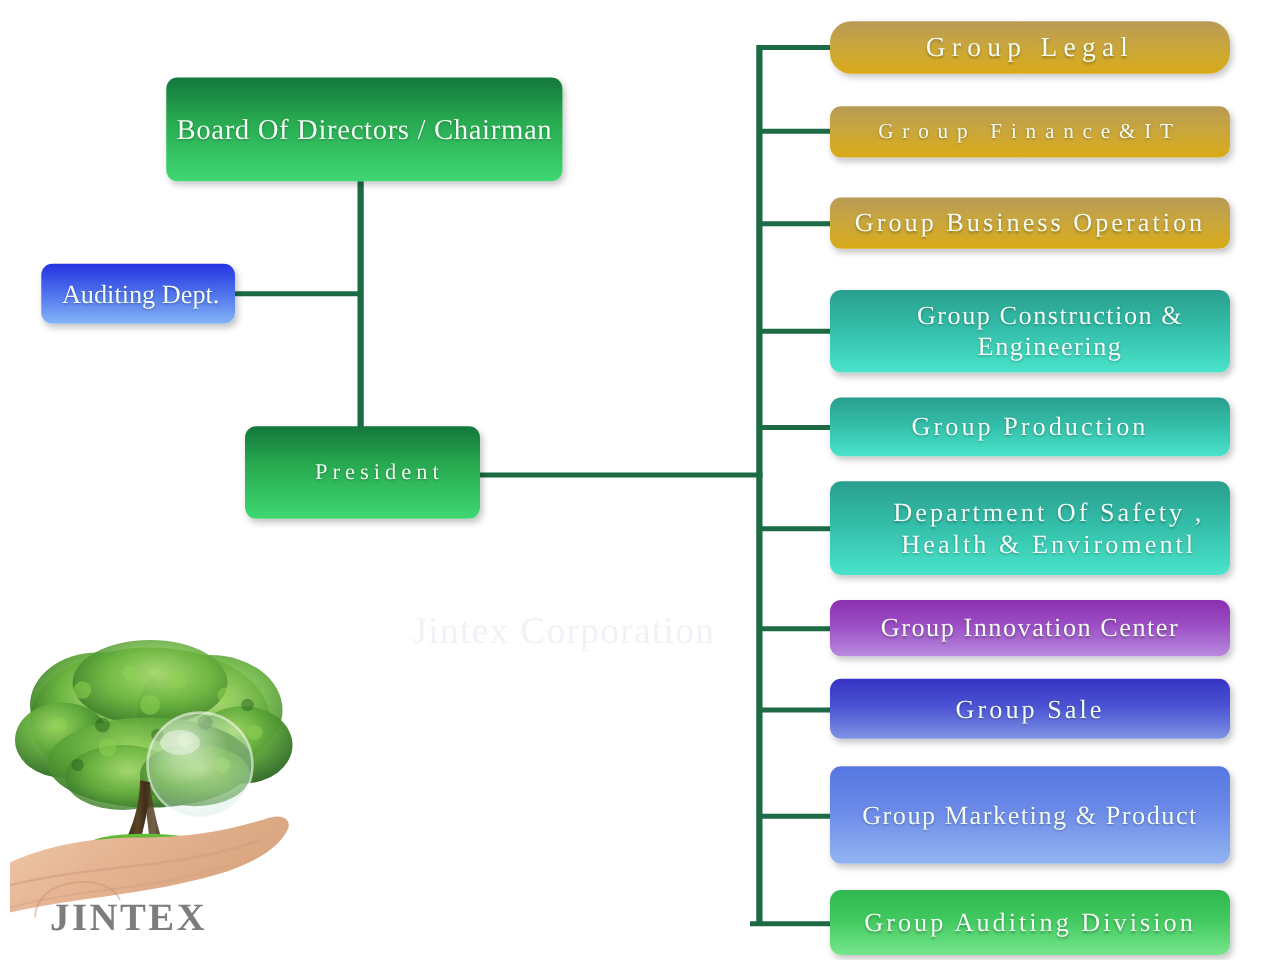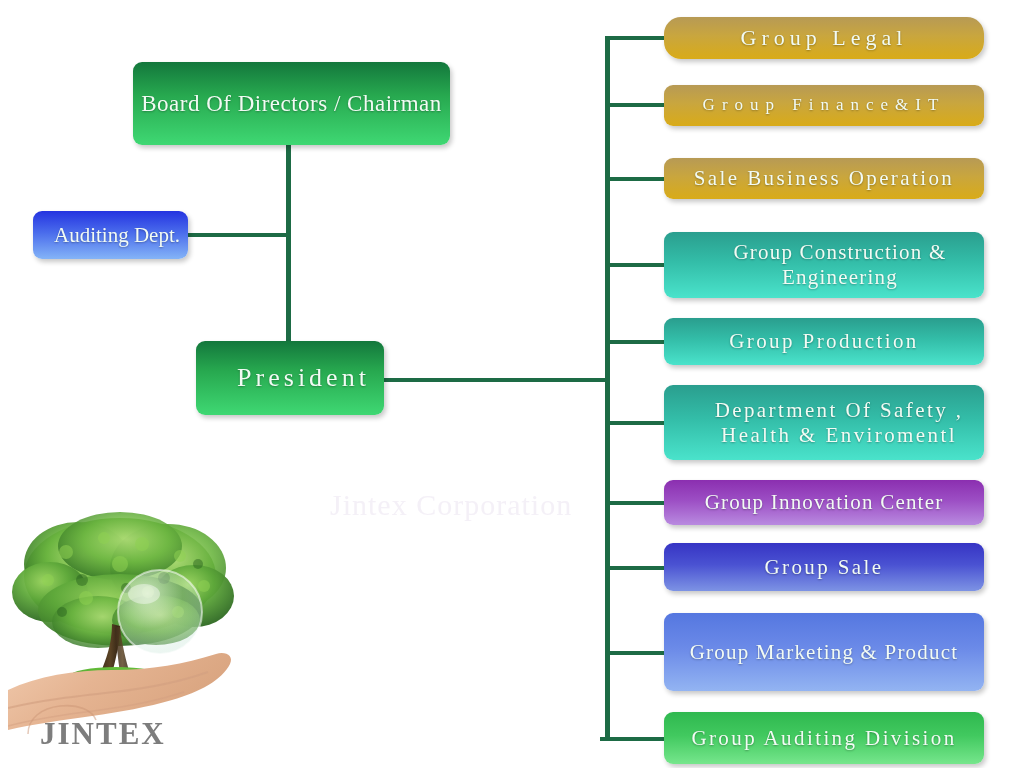--- a/index.html
+++ b/index.html
@@ -68,21 +68,21 @@
   .grad-cornflower {
     background: linear-gradient(to bottom, #5577e0 0%, #6b8ae8 45%, #93b4f2 100%);
   }
   .grad-lightgreen {
     background: linear-gradient(to bottom, #2fb84f 0%, #41c95f 45%, #76e68c 100%);
   }
 
   
   .fs-board   { font-size: 23px; letter-spacing: 0.5px; }
   .fs-audit   { font-size: 21px; letter-spacing: 0px; }
-  .fs-pres    { font-size: 26px; letter-spacing: 4px; padding-left: 35px; }
+  .fs-pres    { font-size: 18px; letter-spacing: 4px; padding-left: 35px; }
   .fs-wide    { font-size: 22px; letter-spacing: 5px; }
   .fs-wider   { font-size: 17px; letter-spacing: 7px; }
   .fs-norm    { font-size: 21px; letter-spacing: 1.2px; }
   .fs-two     { font-size: 21px; letter-spacing: 1.2px; }
   .fs-spread  { font-size: 21px; letter-spacing: 2.4px; }
 
   
   #logo-block {
     position: absolute;
     left: 8px;
@@ -138,37 +138,37 @@
   <div class="connector" style="left:607px; top:501px; width:58px; height:4px;"></div>
   <div class="connector" style="left:607px; top:566px; width:58px; height:4px;"></div>
   <div class="connector" style="left:607px; top:651px; width:58px; height:4px;"></div>
   <div class="connector" style="left:600px; top:737px; width:65px; height:4px;"></div>
 
   <div class="node grad-green fs-board" style="left:133px; top:62px; width:317px; height:83px;">
     <span class="node-label">Board Of Directors / Chairman</span>
   </div>
 
   <div class="node grad-blue-audit fs-audit" style="left:33px; top:211px; width:155px; height:48px; justify-content:flex-start;">
-    <span class="node-label" style="text-align:right; padding-left:4px;">Auditing Dept.</span>
+    <span class="node-label" style="text-align:center; padding-left:4px;">Auditing Dept.</span>
   </div>
 
   <div class="node grad-green fs-pres" style="left:196px; top:341px; width:188px; height:74px;">
     <span class="node-label">President</span>
   </div>
 
   <div class="node grad-gold fs-wide" style="left:664px; top:17px; width:320px; height:42px;border-radius:17px;">
     <span class="node-label">Group Legal</span>
   </div>
 
   <div class="node grad-gold fs-wider" style="left:664px; top:85px; width:320px; height:41px;">
     <span class="node-label">Group  Finance&amp;IT</span>
   </div>
 
   <div class="node grad-gold fs-spread" style="left:664px; top:158px; width:320px; height:41px;">
-    <span class="node-label">Sale Business Operation</span>
+    <span class="node-label">Group Business Operation</span>
   </div>
 
   <div class="node grad-teal fs-two" style="left:664px; top:232px; width:320px; height:66px;padding-left:40px;">
     <span class="node-label">Group Construction &amp; Engineering</span>
   </div>
 
   <div class="node grad-teal fs-spread" style="left:664px; top:318px; width:320px; height:47px;">
     <span class="node-label">Group Production</span>
   </div>
 

